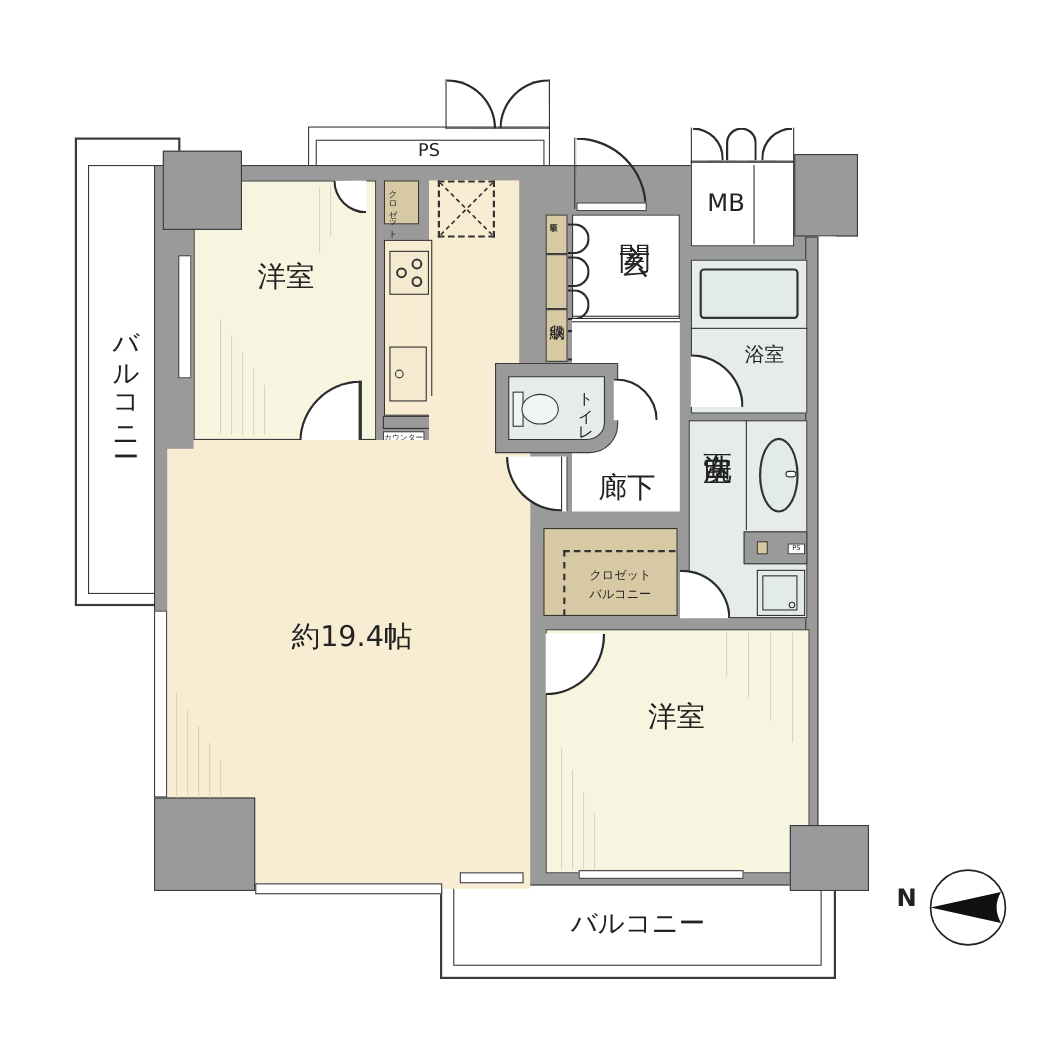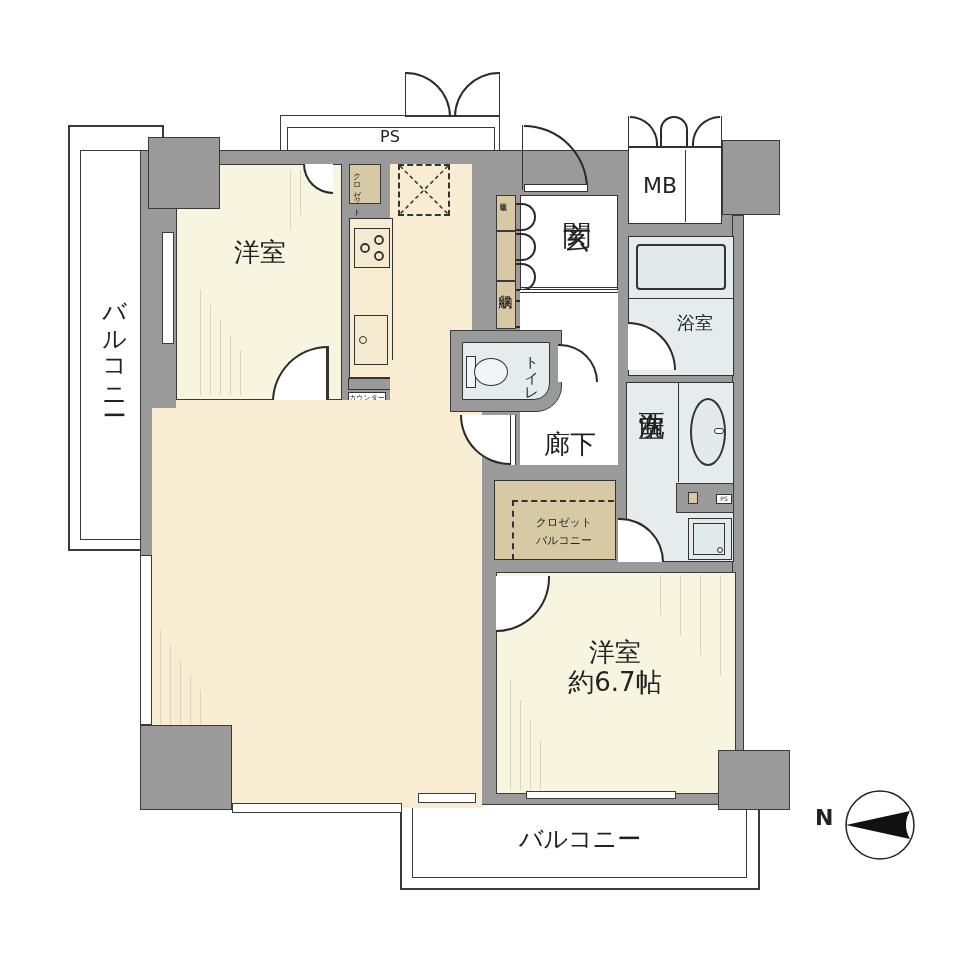--- a/index.html
+++ b/index.html
@@ -92,20 +92,21 @@
 <div class="abs room-ldk" style="left:390px;top:360px;width:62px;height:50px;"></div>
 <div class="abs room-ldk" style="left:450px;top:408px;width:32px;height:70px;"></div>
 
 <div class="abs pillar" style="left:140px;top:725px;width:92px;height:85px;"></div>
 <div class="stripe" style="left:160px;top:630px;height:95px;"></div>
 <div class="stripe" style="left:170px;top:645px;height:80px;"></div>
 <div class="stripe" style="left:180px;top:660px;height:65px;"></div>
 <div class="stripe" style="left:190px;top:675px;height:50px;"></div>
 <div class="stripe" style="left:200px;top:690px;height:35px;"></div>
 <div class="label" style="left:240px;top:565px;width:160px;font-size:26px;">
+  <div>約19.4帖</div>
 </div>
 
 <div class="abs window" style="left:232px;top:803px;width:170px;height:10px;"></div>
 <div class="abs window" style="left:418px;top:793px;width:58px;height:10px;"></div>
 
 <div class="abs pillar" style="left:148px;top:137px;width:72px;height:72px;"></div>
 
 <div class="abs" style="left:520px;top:195px;width:98px;height:95px;background:#fff;border:1.5px solid #333;"></div>
 <div class="label" style="left:560px;top:200px;width:40px;font-size:28px;line-height:1.2;">
   <div class="vlabel" style="letter-spacing:0;">玄関</div>
@@ -187,21 +188,20 @@
 <div class="stripe" style="left:660px;top:575px;height:40px;"></div>
 <div class="stripe" style="left:680px;top:575px;height:60px;"></div>
 <div class="stripe" style="left:700px;top:575px;height:80px;"></div>
 <div class="stripe" style="left:720px;top:575px;height:100px;"></div>
 <div class="stripe" style="left:510px;top:680px;height:110px;"></div>
 <div class="stripe" style="left:520px;top:700px;height:90px;"></div>
 <div class="stripe" style="left:530px;top:720px;height:70px;"></div>
 <div class="stripe" style="left:540px;top:740px;height:50px;"></div>
 <div class="label" style="left:550px;top:638px;width:130px;font-size:26px;">
   <div>洋室</div>
-  <div>約6.7帖</div>
 </div>
 <div class="door-arc" style="left:496px;top:576px;width:54px;height:56px;border-radius:0 0 54px 0;border-left:none;border-top:none;background:#fff;"></div>
 <div class="abs window" style="left:526px;top:791px;width:150px;height:8px;"></div>
 
 <div class="abs pillar" style="left:718px;top:750px;width:72px;height:60px;"></div>
 
 <div class="abs" style="left:815px;top:785px;width:120px;height:80px;">
   <div class="label" style="left:0;top:20px;font-size:22px;font-weight:bold;">N</div>
   <svg class="abs" style="left:25px;top:0;" width="80" height="80">
     <circle cx="40" cy="40" r="34" fill="#fff" stroke="#222" stroke-width="1.5"></circle>

